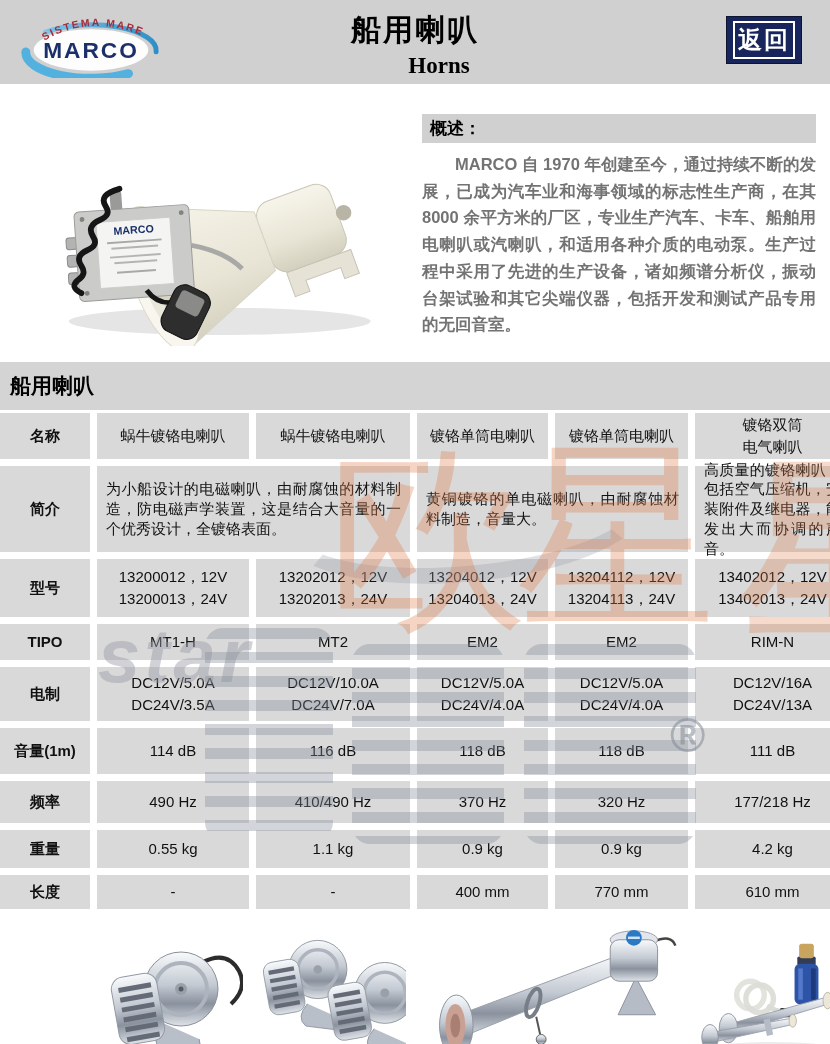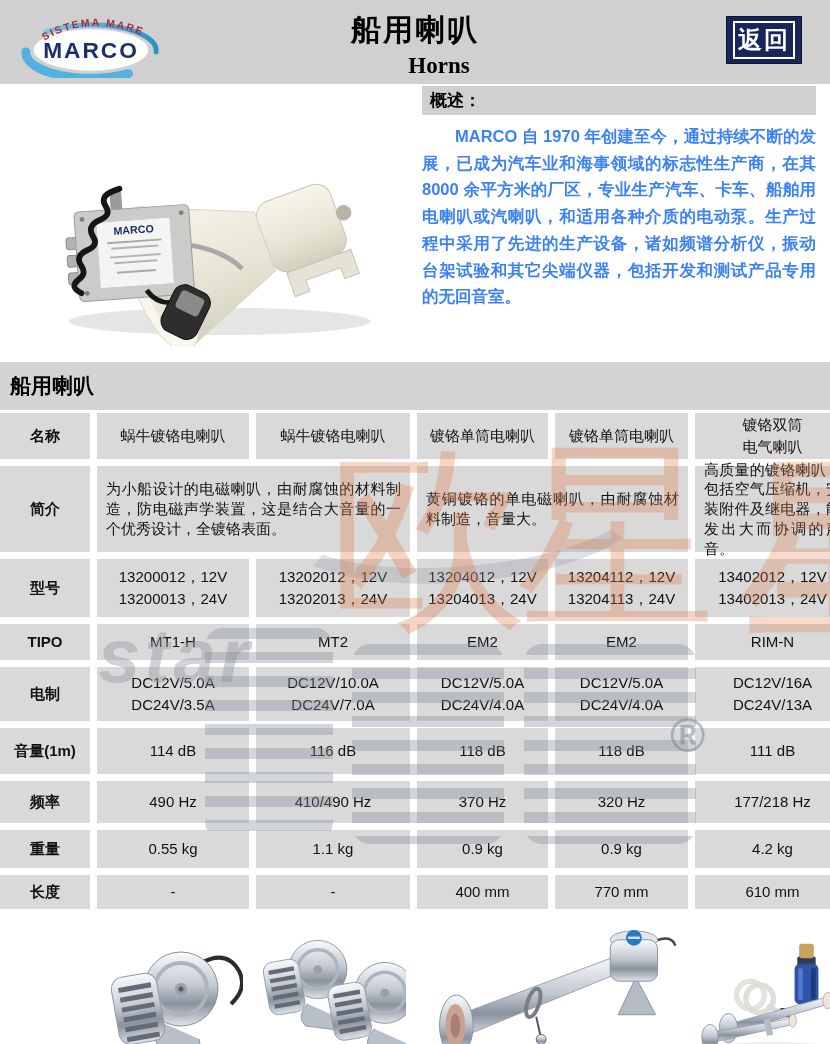--- a/index.html
+++ b/index.html
@@ -14,23 +14,23 @@
   .title-zh { font-size:30px; font-weight:bold; color:#000; letter-spacing:2px; }
   .title-en { font-size:23px; font-weight:bold; color:#000; font-family:"Liberation Serif", serif; margin-top:2px;padding-left:48px; }
   .back-btn { position:absolute; right:28px; top:16px; width:76px; height:48px; background:#17255c; border:1px solid #0d1430;
               display:flex; align-items:center; justify-content:center; cursor:pointer; }
   .back-inner { border:2px solid #ffffff; width:62px; height:38px; display:flex; align-items:center; justify-content:center;
                 color:#ffffff; font-size:24px; font-weight:bold; letter-spacing:2px; }
 
   
   .content { display:flex; height:278px; }
   .photo-wrap { width:420px; display:flex; align-items:flex-start; justify-content:center; padding-top:12px; }
-  .overview { width:410px; padding:2px 14px 0 2px; }
+  .overview { width:410px; padding:30px 14px 0 2px; }
   .ov-head { background:#d0d0d0; font-size:17px; font-weight:bold; padding:3px 8px; color:#000; }
-  .ov-body { margin-top:8px; font-size:16.5px; line-height:1.62; text-align:justify; text-indent:2em; color:#3b82f6; font-weight:600; }
+  .ov-body { margin-top:8px; font-size:16.5px; line-height:1.62; text-align:justify; text-indent:2em; color:#737373; font-weight:600; }
 
   
   .table-sec { position:relative; }
   .tbl-title { height:48px; background:#d4d4d4; font-size:21px; font-weight:bold; line-height:48px; padding-left:10px; color:#000; margin-bottom:3px; }
   .spec-grid { display:grid; grid-template-columns:90px 152px 154px 131px 133px 155px;
                grid-template-rows:46px 86px 58px 36px 54px 46px 42px 38px 34px 160px;
                gap:7px; font-size:15px; color:#111; }
   .c { background:#d9d9d9; display:flex; align-items:center; justify-content:center;
        text-align:center; white-space:pre-line; line-height:1.45; padding:2px; }
   .c.rowlab { font-weight:600; }

